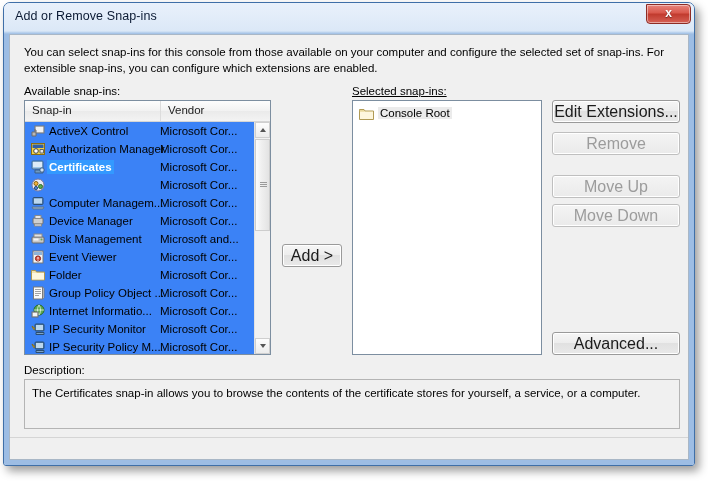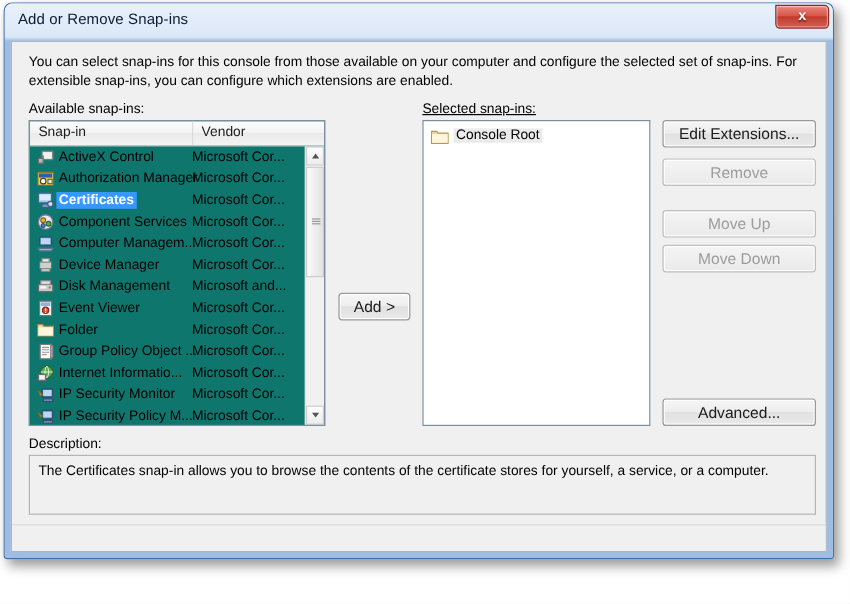--- a/index.html
+++ b/index.html
@@ -91,21 +91,21 @@
     font-size: 11.5px;
     color: #000;
   }
 
   
   #avail-label { left: 14px; top: 50px; }
   #avail-box {
     position: absolute;
     left: 14px; top: 65px;
     width: 247px; height: 255px;
-    background: #0f766e;
+    background: #3b82f6;
     border: 1px solid #7c8ea0;
     box-sizing: border-box;
     overflow: hidden;
   }
   #avail-header {
     position: absolute;
     left: 0; top: 0; right: 0; height: 21px;
     background: linear-gradient(to bottom, #fdfdfd 0%, #f2f2f2 48%, #eaeaea 50%, #f3f3f3 100%);
     border-bottom: 1px solid #d5d5d5;
     box-sizing: border-box;
@@ -198,21 +198,21 @@
     left: 4px; top: 42px;
     width: 7px; height: 5px;
   }
   #sb-grip i {
     display: block; height: 1px; background: #9a9a9a; margin-bottom: 1px;
   }
 
   
   .btn {
     position: absolute;
-    font-size: 13px;
+    font-size: 16px;
     color: #1b1b1b;
     background: linear-gradient(to bottom, #f6f6f6 0%, #ededed 48%, #e1e1e1 50%, #e9e9e9 100%);
     border: 1px solid #9a9a9a;
     border-radius: 3px;
     box-sizing: border-box;
     text-align: right;
     cursor: default;
     box-shadow: 0 0 0 1px #ffffff inset;
     line-height: normal;
     display: flex; align-items: center; justify-content: center;
@@ -350,21 +350,20 @@
           </div>
           <div class="row">
             <span class="ico">
               <svg width="14" height="14" viewBox="0 0 14 14">
                 <circle cx="7" cy="7" r="6" fill="#e8e8f4" stroke="#7a7a9a"></circle>
                 <circle cx="5" cy="5.5" r="2" fill="#f2b33d" stroke="#8a6510"></circle>
                 <circle cx="9.5" cy="8.5" r="2" fill="#5aa84f" stroke="#2e6b26"></circle>
                 <circle cx="5" cy="10" r="1.6" fill="#4f86d0" stroke="#2a4f86"></circle>
               </svg>
             </span>
-            <span class="nm">Component Services</span>
             <span class="vn">Microsoft Cor...</span>
           </div>
           <div class="row">
             <span class="ico">
               <svg width="14" height="14" viewBox="0 0 14 14">
                 <rect x="2" y="1.5" width="10" height="7" rx="1" fill="#5b88b8" stroke="#2f4f73"></rect>
                 <rect x="3" y="2.5" width="8" height="5" fill="#bcd7ee"></rect>
                 <path d="M1 11 h12 l-1 2 h-10z" fill="#9bb4cc" stroke="#5b7590"></path>
               </svg>
             </span>

